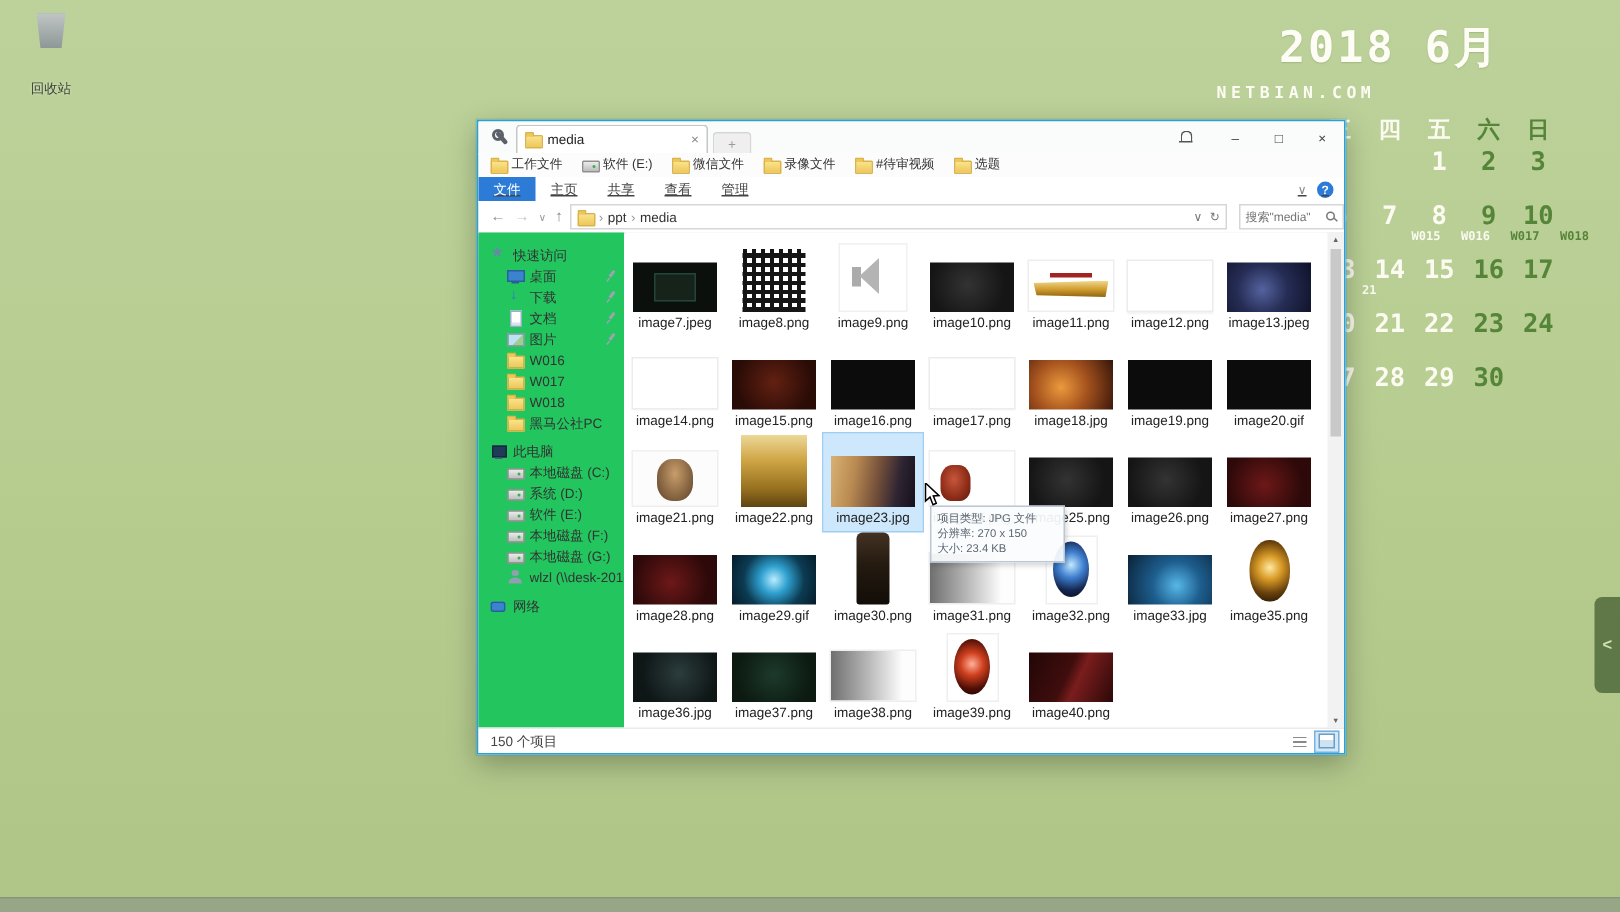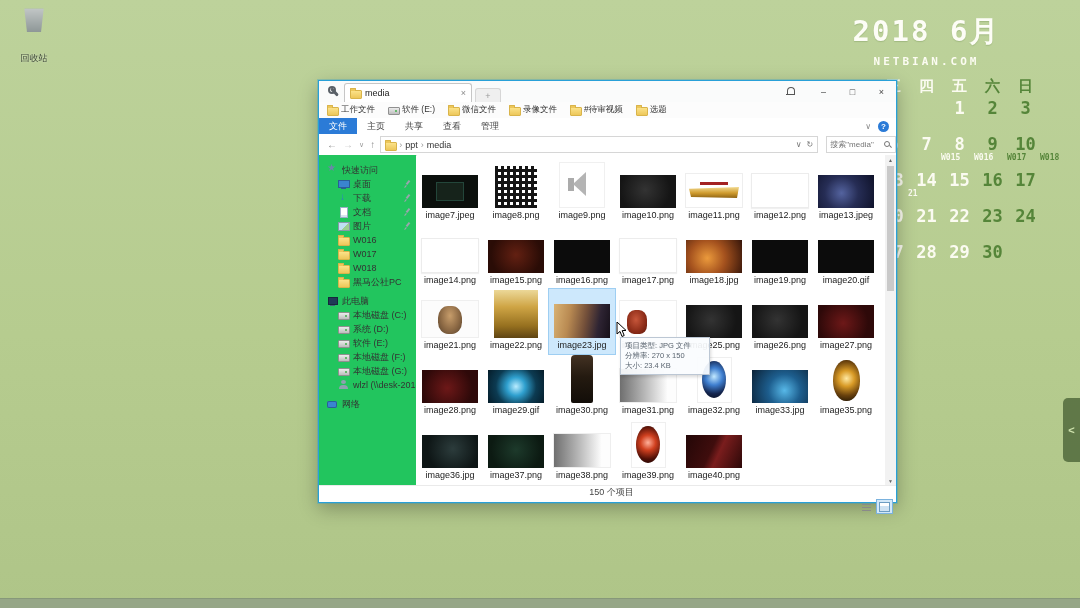--- a/index.html
+++ b/index.html
@@ -9,21 +9,21 @@
   
   .bottom-strip{position:absolute;left:0;bottom:0;width:100%;height:9px;background:#96a687;border-top:1px solid #87987a;}
   .rbin{position:absolute;left:6px;top:5px;width:56px;text-align:center;}
   .rbin-icon{display:inline-block;width:22px;height:27px;position:relative;
     background:linear-gradient(180deg,#c9cdcd,#8e9797);clip-path:polygon(6% 14%,94% 14%,82% 100%,18% 100%);}
   .rbin-icon::before{content:"";position:absolute;left:1px;top:1px;width:20px;height:3px;background:#aab2b2;border-radius:2px;}
   .rbin-label{font-size:9px;color:#3c4636;margin-top:17px;line-height:10px;text-shadow:0 0 2px rgba(255,255,255,.5);}
   
   .cal{position:absolute;left:811px;top:12px;width:231px;font-family:"DejaVu Sans Mono",monospace;font-weight:bold;}
   .cal-title{font-size:29px;letter-spacing:2px;color:#fdfdf6;text-align:center;text-shadow:0 1px 1px rgba(120,150,90,.4);}
-  .cal-site{font-size:11px;letter-spacing:3px;color:#fcfcf2;text-align:center;margin-top:3px;}
+  .cal-site{font-size:11px;letter-spacing:3px;color:#fcfcf2;text-align:left;margin-top:3px;}
   .cal-wdrow,.cal-grid{display:grid;grid-template-columns:repeat(7,33px);}
   .cal-wdrow{margin-top:9px;}
   .cal-wd{height:22px;font-size:15px;text-align:center;}
   .cal-cell{height:36px;text-align:center;font-size:17px;line-height:19px;}
   .cal-sub{display:block;font-size:8px;line-height:8px;letter-spacing:0;margin-left:31px;}
   .c-wd{color:#fbfbf1;} .c-we{color:#558539;}
   .edge{position:absolute;right:0;top:398px;width:17px;height:64px;background:rgba(72,97,52,.78);
     border-radius:5px 0 0 5px;color:#cfe3ae;display:flex;align-items:center;justify-content:center;font-size:11px;font-weight:bold;}
   
   .win{position:absolute;left:318px;top:80px;width:577px;height:421px;background:#fff;
@@ -41,21 +41,21 @@
   .wincontrols{margin-left:auto;display:flex;align-items:center;height:100%;}
   .bell{width:9px;height:9px;position:relative;margin:0 14px 0 0;}
   .bell::before{content:"";position:absolute;left:1px;top:0;width:6px;height:6px;border:1px solid #555;border-bottom:none;border-radius:4px 4px 0 0;}
   .bell::after{content:"";position:absolute;left:0;top:7px;width:9px;height:1px;background:#555;}
   .wbtn{width:29px;height:100%;display:flex;align-items:center;justify-content:center;font-size:9px;color:#444;}
   
   .bookbar{position:absolute;left:0;top:21px;right:0;height:16px;display:flex;align-items:center;gap:13px;
     padding-left:8px;font-size:8.5px;color:#333;background:#fcfcfc;border-bottom:1px solid #ededed;}
   .bookitem{display:flex;align-items:center;gap:3px;}
   
-  .ribbon{position:absolute;left:0;top:37px;right:0;height:16px;display:flex;align-items:stretch;font-size:9px;color:#444;background:#fff;border-bottom:1px solid #e8e8e8;}
+  .ribbon{position:absolute;left:0;top:37px;right:0;height:16px;display:flex;align-items:stretch;font-size:9px;color:#444;background:#fff;border-bottom:1px solid #e8e8e8;text-decoration:underline;}
   .rtab{padding:0 10px;display:flex;align-items:center;}
   .rt-active{background:#2b7bd7;color:#fff;}
   .ribbon-right{margin-left:auto;display:flex;align-items:center;gap:7px;padding-right:7px;}
   .rb-chev{color:#888;font-size:8px;}
   .help{width:11px;height:11px;border-radius:50%;background:#2b7bd7;color:#fff;font-size:8px;font-weight:bold;display:flex;align-items:center;justify-content:center;}
   
   .addr{position:absolute;left:0;top:53px;right:0;height:21px;display:flex;align-items:center;background:#fff;border-bottom:1px solid #e4e4e4;font-size:9px;color:#555;}
   .nav{display:flex;align-items:center;gap:6px;padding:0 5px 0 8px;}
   .nv{font-size:10px;} .nv.dis{color:#c4c4c4;} .nv.en{color:#8a8a8a;} .nv.sm{font-size:7px;color:#9a9a9a;}
   .addrbox{width:430px;height:15px;border:1px solid #d6d6d6;display:flex;align-items:center;padding:0 4px;gap:3px;}
@@ -135,21 +135,21 @@
   .t-darkgreen{background:radial-gradient(circle at 50% 45%,#1d3a2b 0%,#0c1a12 75%);}
   .t-redstone{width:33px;height:44px;background:#fff;border:1px solid #efefef;}
   .t-redstone::before{content:"";position:absolute;left:4px;top:3px;width:24px;height:37px;border-radius:50%;background:radial-gradient(circle at 50% 45%,#ffb09a 0%,#d0401f 32%,#4e0f06 70%,#170402 100%);}
   .t-darkred3{background:linear-gradient(115deg,#230707 0%,#3f0d0d 45%,#7a1d1d 58%,#2c0808 100%);}
   
   .vscroll{position:absolute;right:0;top:74px;width:11px;bottom:16px;background:#f2f2f2;display:flex;flex-direction:column;align-items:center;}
   .varrow{font-size:5px;color:#666;height:10px;line-height:10px;}
   .vthumb{width:7px;height:125px;background:#c9c9c9;margin-top:1px;}
   .vspace{flex:1;}
   
-  .statusbar{position:absolute;left:0;bottom:0;right:0;height:16px;border-top:1px solid #eaeaea;display:flex;align-items:center;font-size:9px;color:#444;padding-left:8px;background:#fff;flex-direction:column;}
+  .statusbar{position:absolute;left:0;bottom:0;right:0;height:16px;border-top:1px solid #eaeaea;display:flex;align-items:center;font-size:9px;color:#444;padding-left:8px;background:#fff;}
   .viewbtns{margin-left:auto;display:flex;margin-right:3px;gap:1px;}
   .vb{width:15px;height:13px;border:1px solid transparent;display:flex;align-items:center;justify-content:center;}
   .vb.active{border-color:#7ab2de;background:#d3e8f8;}
   .vlist{width:9px;height:8px;background:repeating-linear-gradient(0deg,#8a8a8a 0 1px,transparent 1px 3px);}
   .vthumb-ic{width:9px;height:8px;border:1px solid #6d9dc2;background:linear-gradient(180deg,#fff 0 3px,#cfe2f2 3px);}
   
   .tip{position:absolute;left:301px;top:256px;width:80px;background:rgba(250,252,254,.93);border:1px solid #bcc7d4;
     box-shadow:1px 2px 3px rgba(0,0,0,.15);font-size:7.5px;color:#5a6570;padding:3px 4px;line-height:10px;z-index:5;}
   .cur{position:absolute;left:297px;top:241px;z-index:6;}
 </style>

